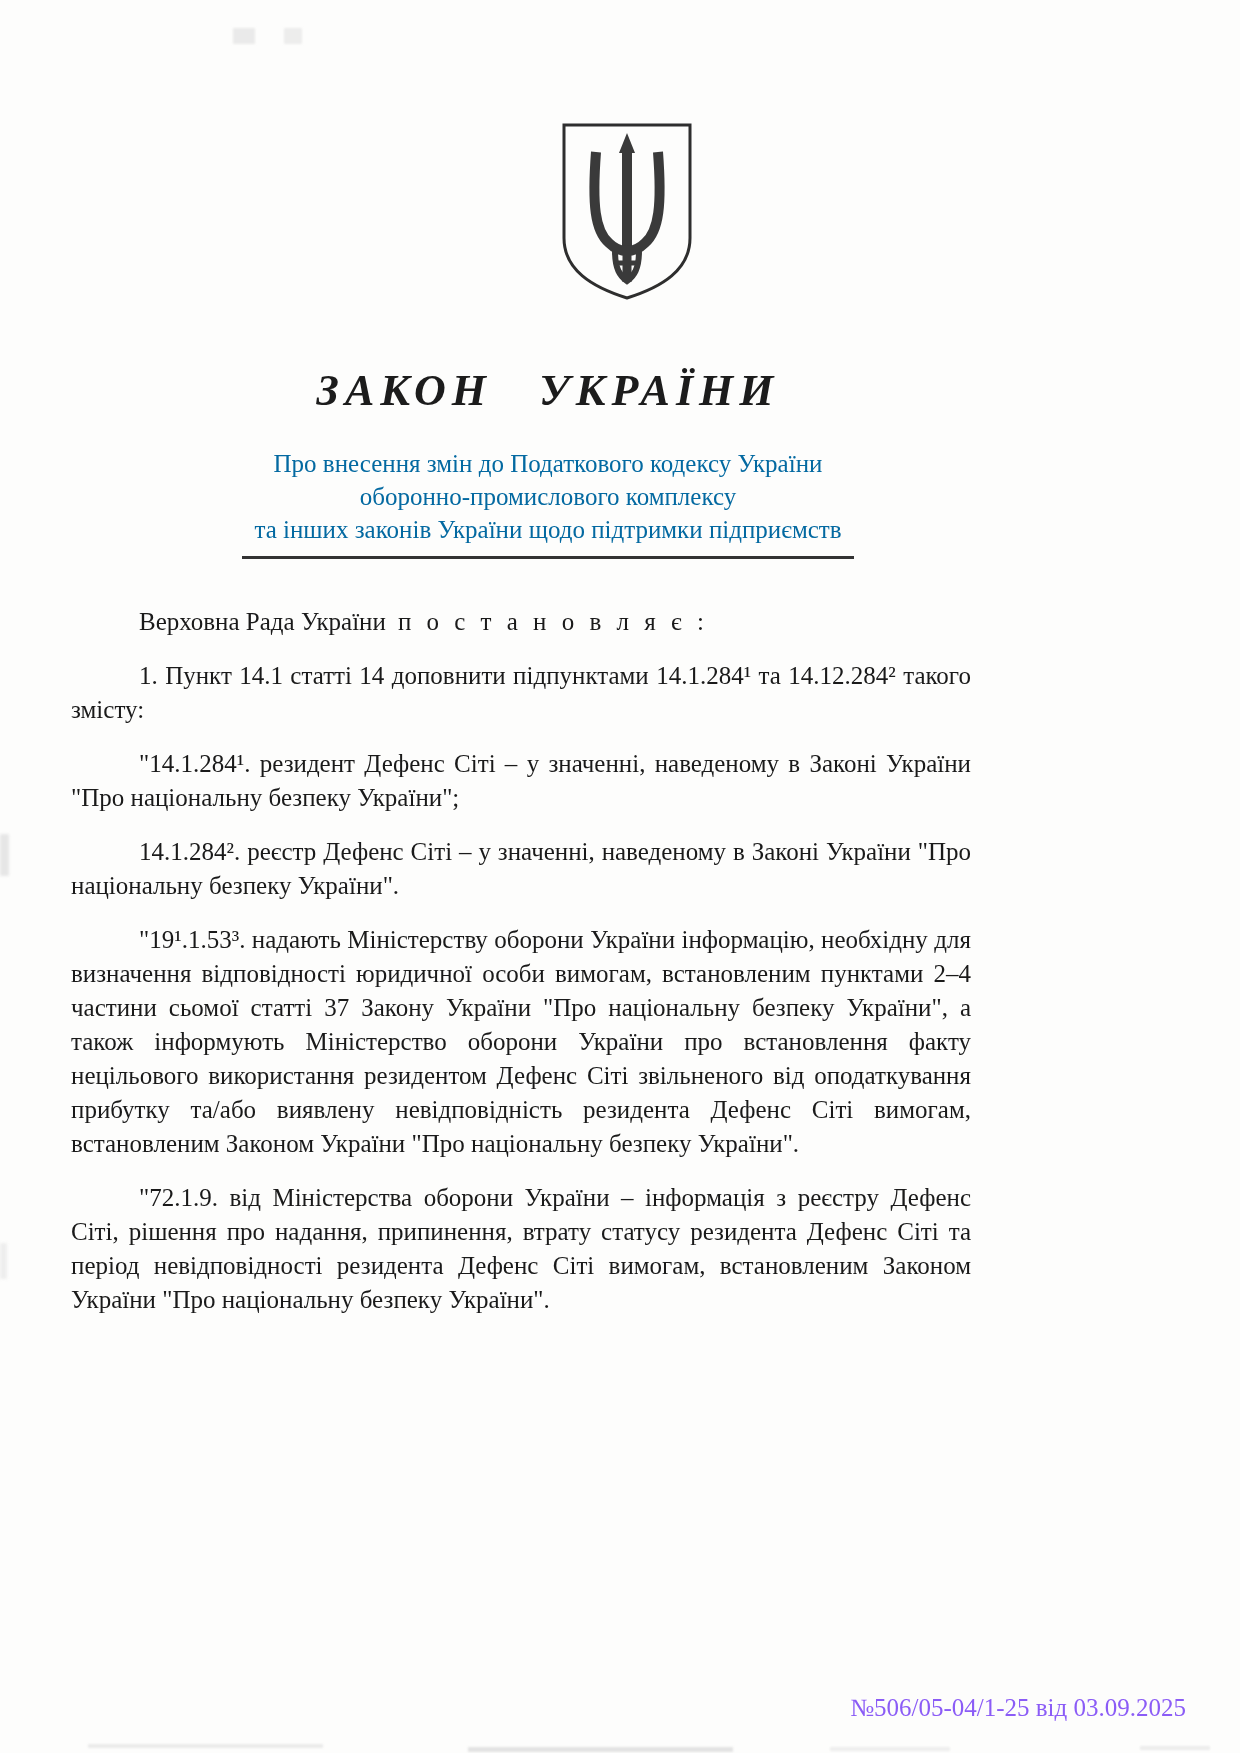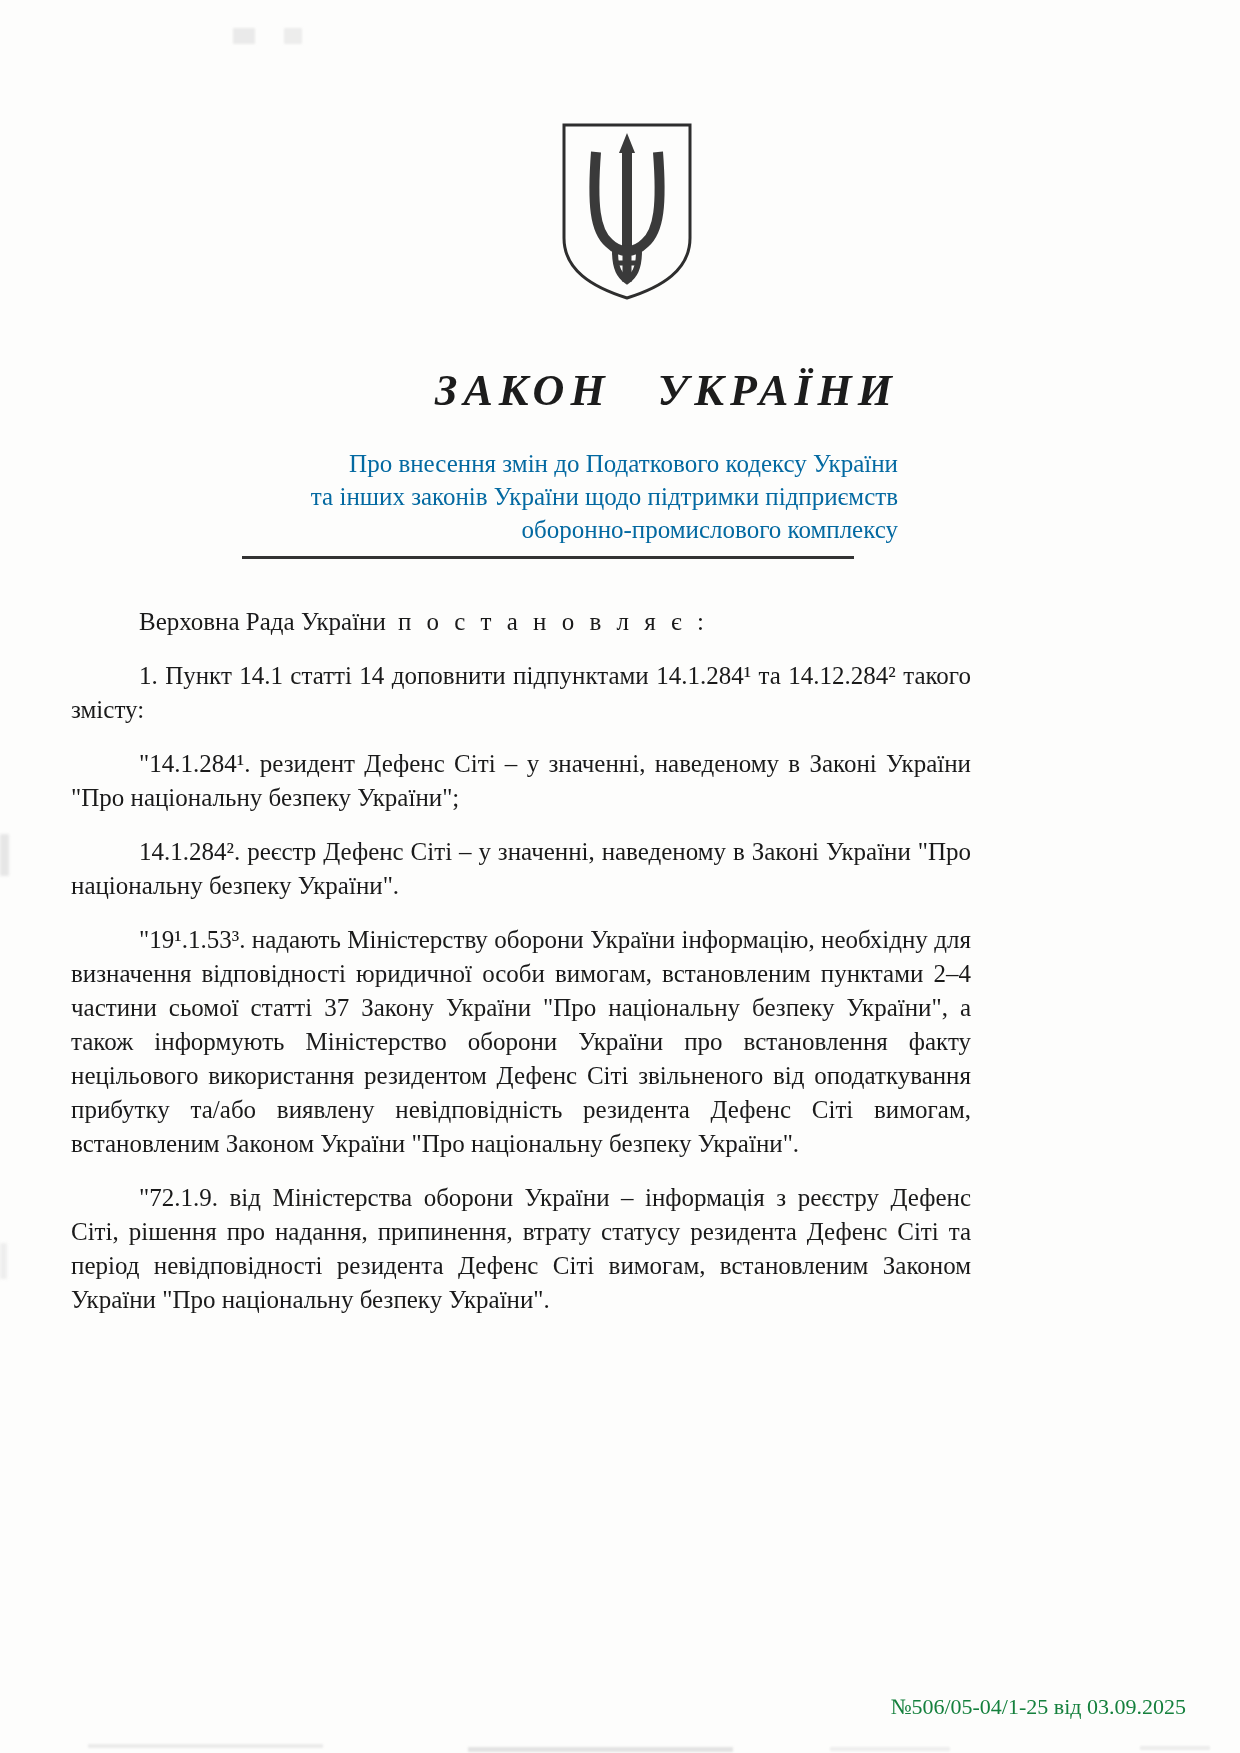--- a/index.html
+++ b/index.html
@@ -15,21 +15,21 @@
     position: absolute;
     left: 558px;
     top: 120px;
     width: 138px;
     height: 184px;
   }
   .heading {
     padding-top: 366px;
     width: 700px;
     margin-left: 198px;
-    text-align: right;
+    text-align: center;
   }
   .title {
     margin: 0;
     font-style: italic;
     font-weight: bold;
     font-size: 44px;
     line-height: 1.15;
     letter-spacing: 6px;
     word-spacing: 30px;
     color: #1c1c1c;
@@ -55,22 +55,22 @@
     text-align: justify;
   }
   .preamble { margin: 46px 0 0; text-indent: 68px; }
   .spaced { letter-spacing: 4.5px; margin-left: 12px; }
   .para { margin: 20px 0 0; text-indent: 68px; }
   .para.first-after-preamble { margin-top: 40px; }
   .footer-ref {
     position: absolute;
     top: 1694px;
     right: 54px;
-    font-size: 22px;
-    color: #15803d;
+    font-size: 25px;
+    color: #8b5cf6;
   }
   .artifact { position: absolute; pointer-events: none; }
   .a-topleft1 { left: 233px; top: 28px; width: 22px; height: 16px; background: #dcdcdc; opacity: .55; filter: blur(1px); }
   .a-topleft2 { left: 284px; top: 28px; width: 18px; height: 16px; background: #dedede; opacity: .5; filter: blur(1px); }
   .a-left1 { left: 0; top: 834px; width: 9px; height: 42px; background: #d8d8d8; opacity: .6; filter: blur(1.5px); }
   .a-left2 { left: 0; top: 1243px; width: 7px; height: 36px; background: #e2e2e2; opacity: .55; filter: blur(1.5px); }
   .a-bottom1 { left: 88px; top: 1744px; width: 235px; height: 4px; background: #e6e6e6; opacity: .8; filter: blur(1px); }
   .a-bottom2 { left: 468px; top: 1747px; width: 265px; height: 5px; background: #dddddd; opacity: .8; filter: blur(1px); }
   .a-bottom3 { left: 830px; top: 1747px; width: 120px; height: 4px; background: #e8e8e8; opacity: .7; filter: blur(1px); }
   .a-bottom4 { left: 1140px; top: 1746px; width: 70px; height: 4px; background: #e6e6e6; opacity: .7; filter: blur(1px); }
@@ -99,22 +99,22 @@
       <path d="M57,131 C57,149 62,156 69,161 C76,156 81,149 81,131" fill="none" stroke="#3a3a3a" stroke-width="6"></path>
       <line x1="69" y1="131" x2="69" y2="162" stroke="#3a3a3a" stroke-width="9"></line>
       <line x1="59" y1="143" x2="79" y2="143" stroke="#3a3a3a" stroke-width="5"></line>
     </svg>
   </div>
 
   <div class="heading">
     <h1 class="title">ЗАКОН УКРАЇНИ</h1>
     <div class="subtitle">
       <div>Про внесення змін до Податкового кодексу України</div>
+      <div>оборонно-промислового комплексу</div>
       <div>та інших законів України щодо підтримки підприємств</div>
-      <div>оборонно-промислового комплексу</div>
     </div>
     <div class="rule"></div>
   </div>
 
   <div class="content">
     <p class="preamble"><span>Верховна Рада України</span><span class="spaced">п о с т а н о в л я є :</span></p>
 
     <p class="para">1. Пункт 14.1 статті 14 доповнити підпунктами 14.1.284¹ та 14.12.284² такого змісту:</p>
     <p class="para">"14.1.284¹. резидент Дефенс Сіті – у значенні, наведеному в Законі України "Про національну безпеку України";</p>
     <p class="para">14.1.284². реєстр Дефенс Сіті – у значенні, наведеному в Законі України "Про національну безпеку України".</p>

